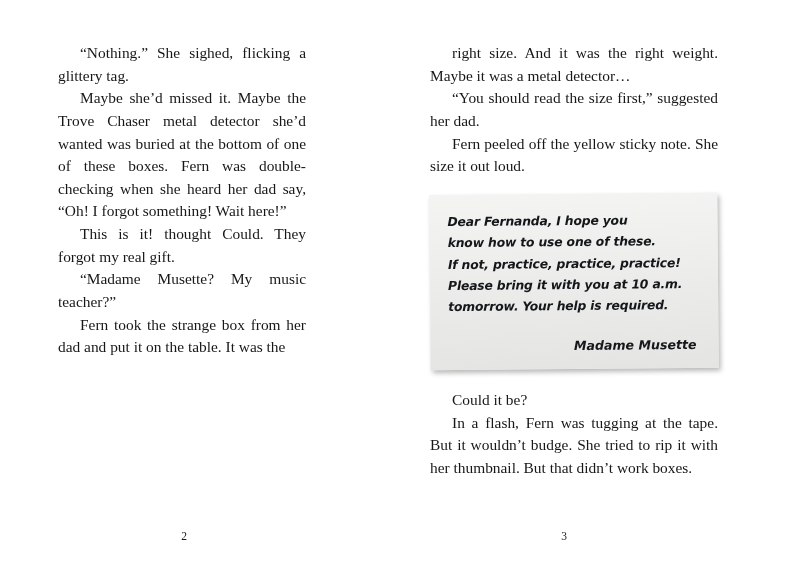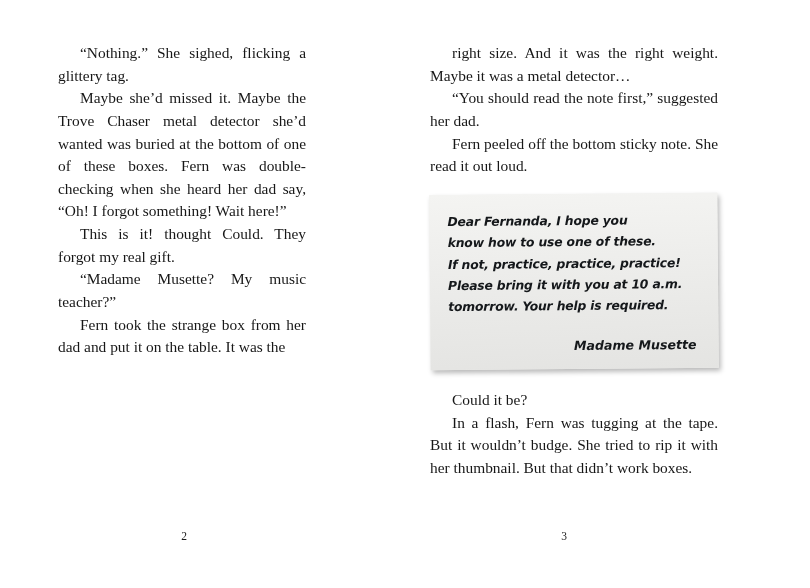--- a/index.html
+++ b/index.html
@@ -110,22 +110,22 @@
       <p class="para">This is it! thought Could. They forgot my real gift.</p>
       <p class="para">“Madame Musette? My music teacher?”</p>
       <p class="para">Fern took the strange box from her dad and put it on the table. It was the</p>
     </div>
     <div class="folio">2</div>
   </div>
 
   <div class="page page-right">
     <div class="text-col">
       <p class="para">right size. And it was the right weight. Maybe it was a metal detector…</p>
-      <p class="para">“You should read the note first,” suggested her dad.</p>
-      <p class="para">Fern peeled off the bottom sticky note. She read it out loud.</p>
+      <p class="para">“You should read the size first,” suggested her dad.</p>
+      <p class="para">Fern peeled off the yellow sticky note. She size it out loud.</p>
 
       <div class="note-wrap">
         <div class="note">
           <div class="note-line">Dear Fernanda, I hope you</div>
           <div class="note-line">know how to use one of these.</div>
           <div class="note-line">If not, practice, practice, practice!</div>
           <div class="note-line">Please bring it with you at 10 a.m.</div>
           <div class="note-line">tomorrow. Your help is required.</div>
           <div class="note-sign">Madame Musette</div>
         </div>

